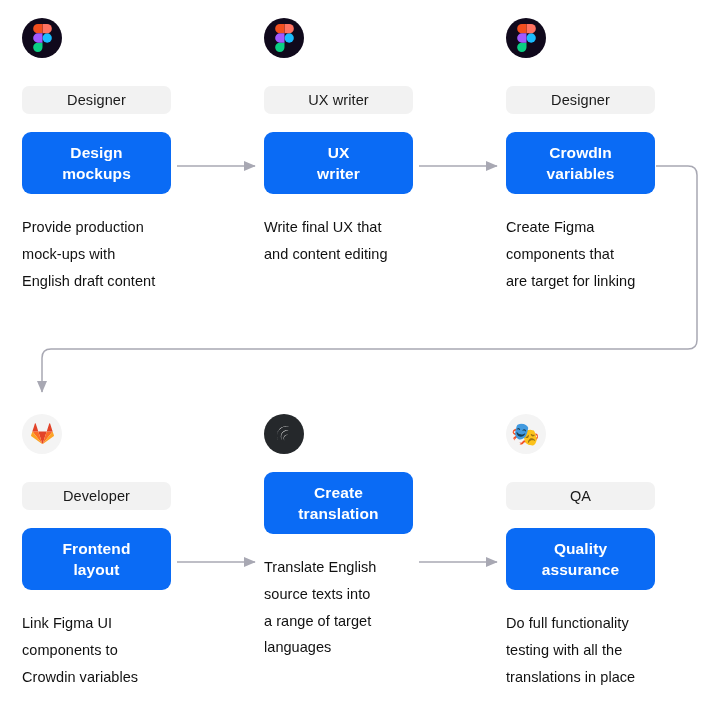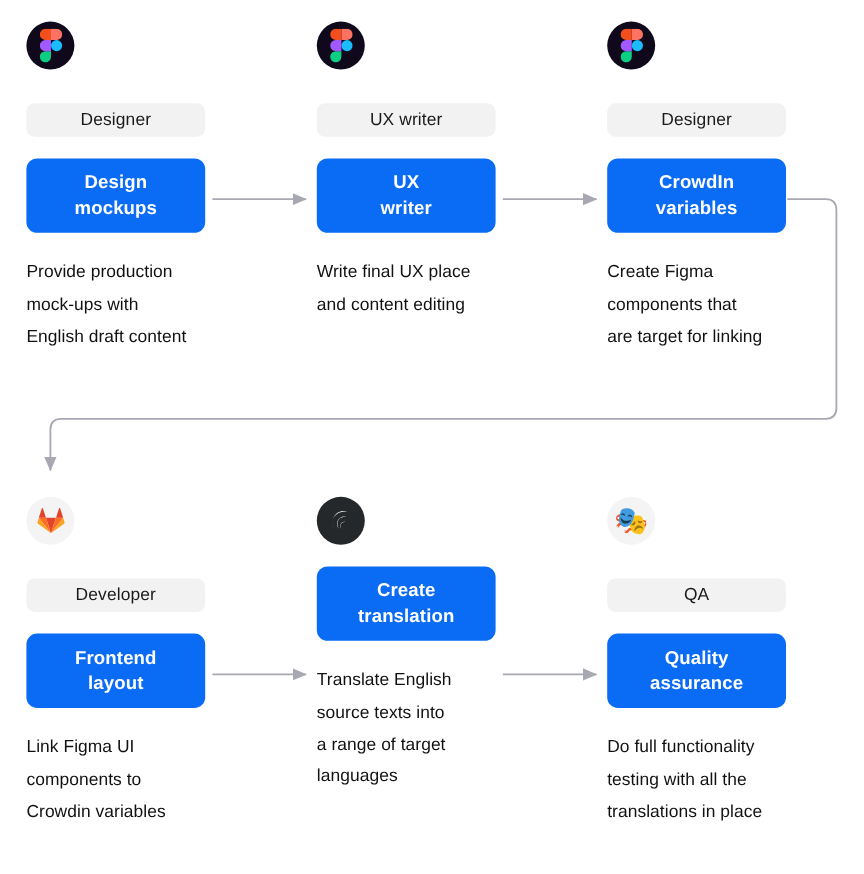--- a/index.html
+++ b/index.html
@@ -165,21 +165,21 @@
         <path d="M19 28.5a9.5 9.5 0 1 1 9.5 9.5A9.5 9.5 0 0 1 19 28.5z" fill="#1abcfe"></path>
         <path d="M0 47.5A9.5 9.5 0 0 1 9.5 38H19v9.5a9.5 9.5 0 0 1-19 0z" fill="#0acf83"></path>
         <path d="M19 0v19h9.5a9.5 9.5 0 1 0 0-19z" fill="#ff7262"></path>
         <path d="M0 9.5A9.5 9.5 0 0 0 9.5 19H19V0H9.5A9.5 9.5 0 0 0 0 9.5z" fill="#f24e1e"></path>
         <path d="M0 28.5A9.5 9.5 0 0 0 9.5 38H19V19H9.5A9.5 9.5 0 0 0 0 28.5z" fill="#a259ff"></path>
       </svg>
     </div>
     <div class="role-pill">UX writer</div>
     <div class="task-btn">UX
 writer</div>
-    <div class="desc">Write final UX place
+    <div class="desc">Write final UX that
 and content editing</div>
   </div>
 
   <div class="stage col3 rowA">
     <div class="avatar dark">
       <svg width="19" height="28" viewBox="0 0 38 57">
         <path d="M19 28.5a9.5 9.5 0 1 1 9.5 9.5A9.5 9.5 0 0 1 19 28.5z" fill="#1abcfe"></path>
         <path d="M0 47.5A9.5 9.5 0 0 1 9.5 38H19v9.5a9.5 9.5 0 0 1-19 0z" fill="#0acf83"></path>
         <path d="M19 0v19h9.5a9.5 9.5 0 1 0 0-19z" fill="#ff7262"></path>
         <path d="M0 9.5A9.5 9.5 0 0 0 9.5 19H19V0H9.5A9.5 9.5 0 0 0 0 9.5z" fill="#f24e1e"></path>

